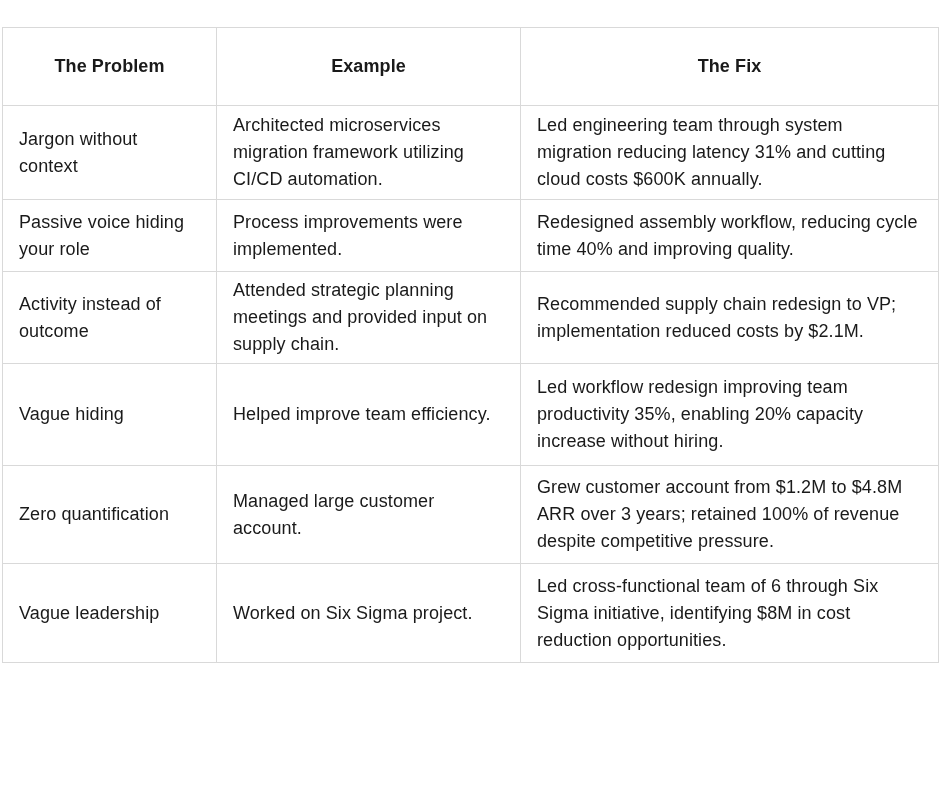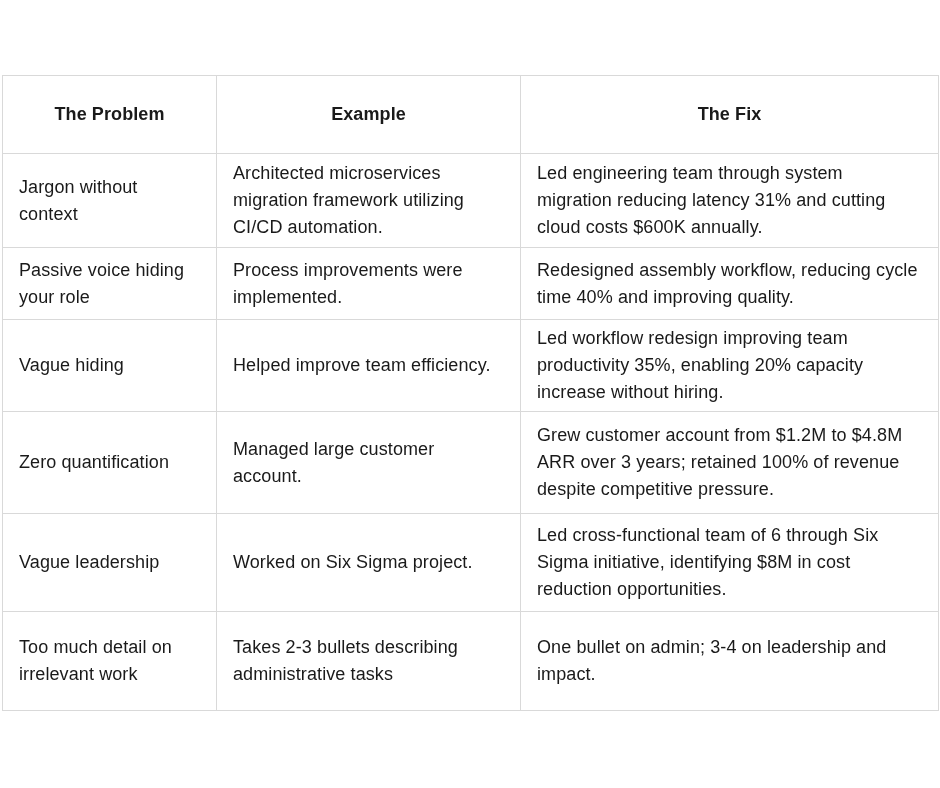--- a/index.html
+++ b/index.html
@@ -18,21 +18,20 @@
     height: 788px;
     background: #ffffff;
   }
   table.cmp {
     position: absolute;
     left: 2px;
     top: 27px;
     width: 936px;
     border-collapse: collapse;
     table-layout: fixed;
-    margin-top: 48px;
   }
   col.c-problem { width: 214px; }
   col.c-example { width: 304px; }
   col.c-fix     { width: 418px; }
 
   th, td {
     border: 1px solid #d9d9d9;
     color: #1a1a1a;
     font-size: 18px;
     line-height: 1.5;
@@ -82,34 +81,34 @@
         <td>Jargon without context</td>
         <td>Architected microservices migration framework utilizing CI/CD automation.</td>
         <td>Led engineering team through system migration reducing latency 31% and cutting cloud costs $600K annually.</td>
       </tr>
       <tr>
         <td>Passive voice hiding your role</td>
         <td>Process improvements were implemented.</td>
         <td>Redesigned assembly workflow, reducing cycle time 40% and improving quality.</td>
       </tr>
       <tr>
+        <td>Activity instead of outcome</td>
+        <td>Attended strategic planning meetings and provided input on supply chain.</td>
+        <td>Recommended supply chain redesign to VP; implementation reduced costs by $2.1M.</td>
+      </tr>
+      <tr>
         <td>Vague hiding</td>
         <td>Helped improve team efficiency.</td>
         <td>Led workflow redesign improving team productivity 35%, enabling 20% capacity increase without hiring.</td>
       </tr>
       <tr>
         <td>Zero quantification</td>
         <td>Managed large customer account.</td>
         <td>Grew customer account from $1.2M to $4.8M ARR over 3 years; retained 100% of revenue despite competitive pressure.</td>
       </tr>
       <tr>
         <td>Vague leadership</td>
         <td>Worked on Six Sigma project.</td>
         <td>Led cross-functional team of 6 through Six Sigma initiative, identifying $8M in cost reduction opportunities.</td>
       </tr>
-      <tr>
-        <td>Too much detail on irrelevant work</td>
-        <td>Takes 2-3 bullets describing administrative tasks</td>
-        <td>One bullet on admin; 3-4 on leadership and impact.</td>
-      </tr>
     </tbody>
   </table>
 </div>
 
 </body></html>

